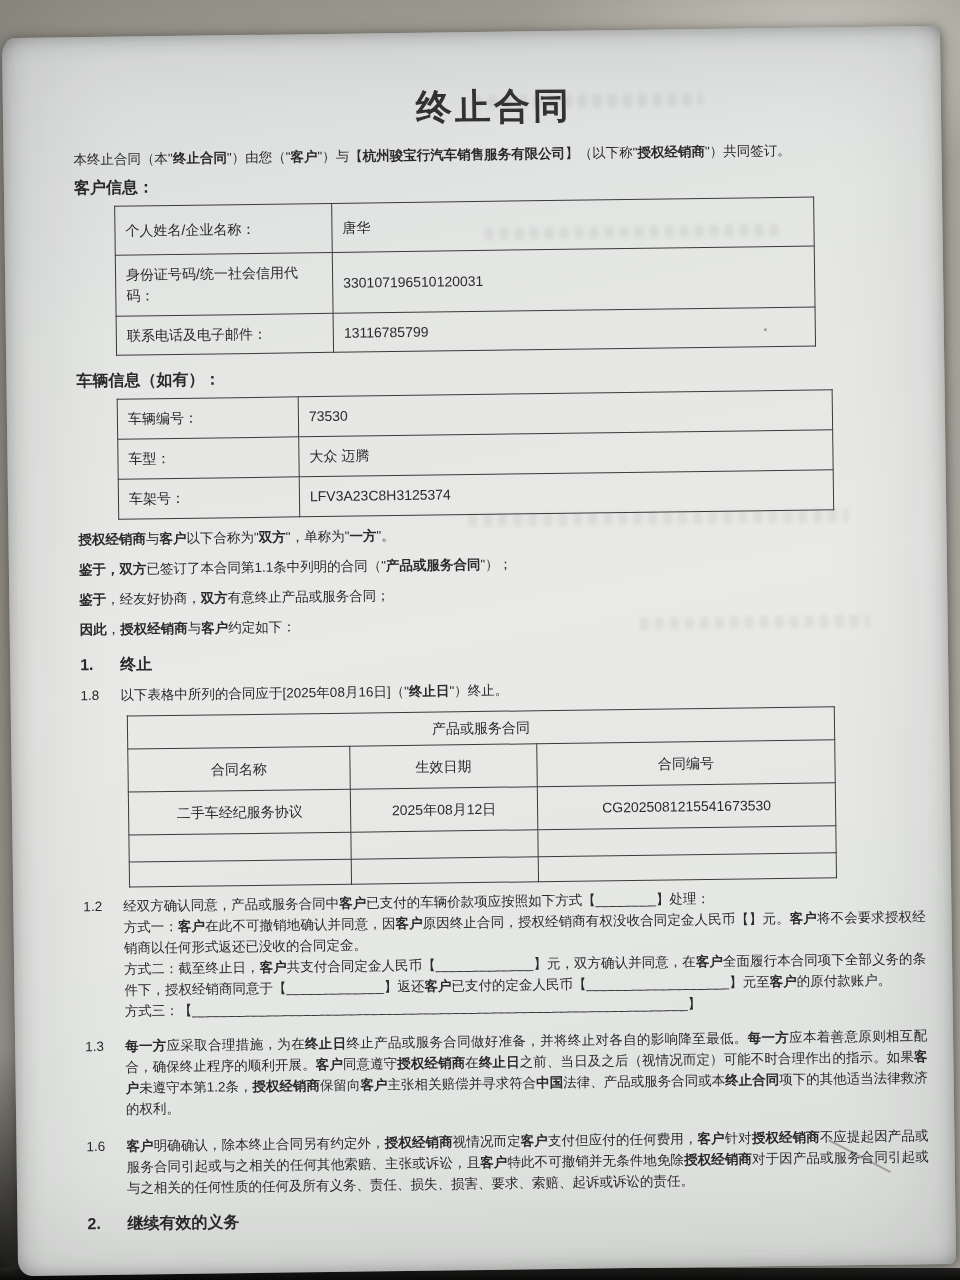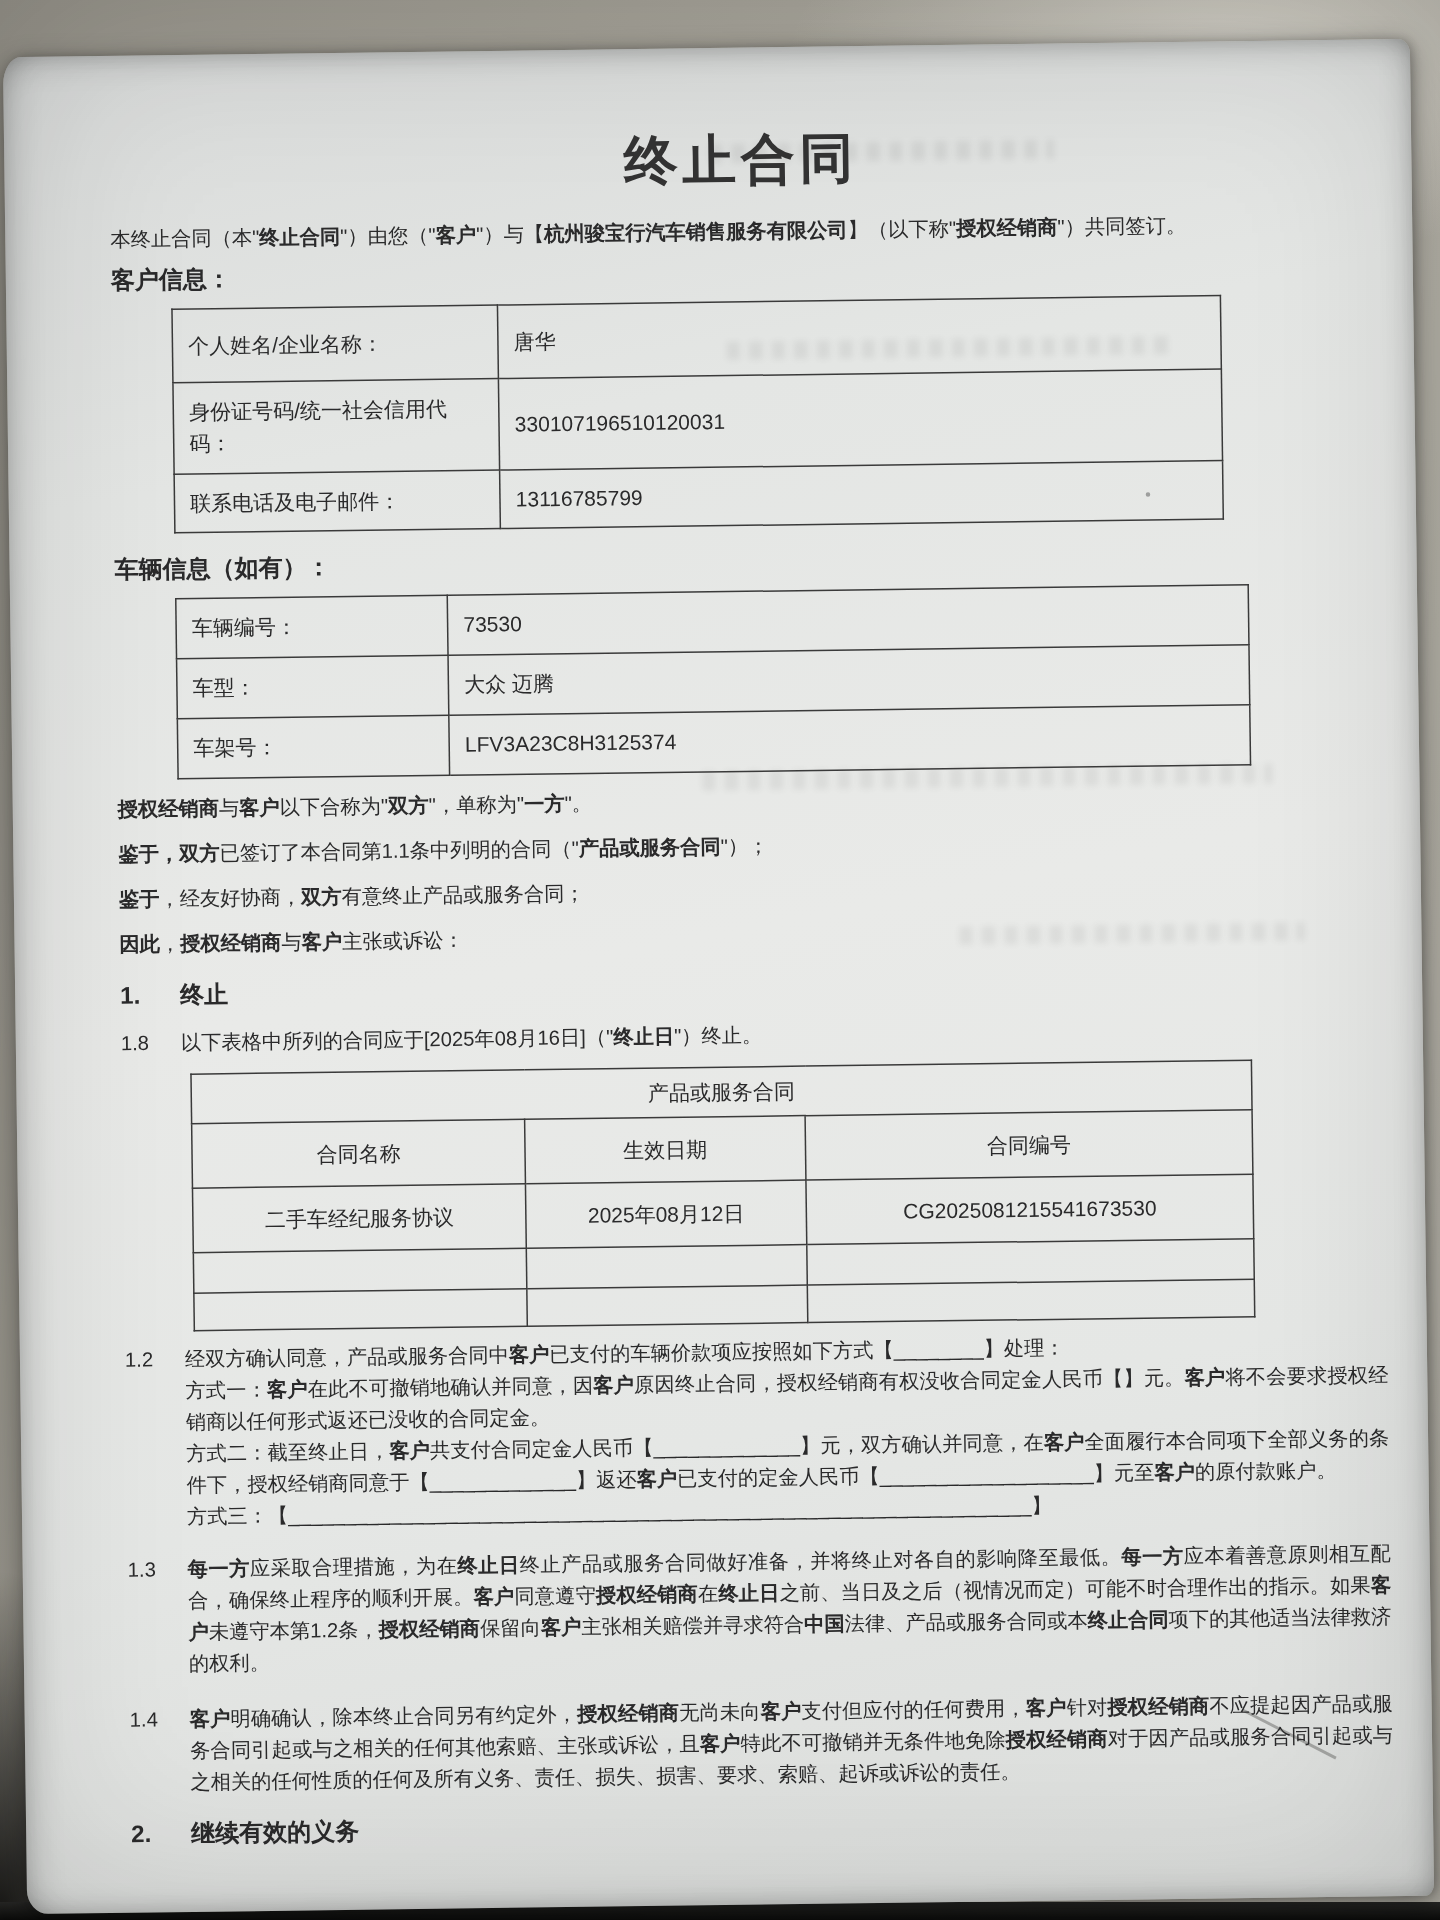--- a/index.html
+++ b/index.html
@@ -122,21 +122,21 @@
         <tr>
           <td class="lbl">车架号：</td>
           <td class="val">LFV3A23C8H3125374</td>
         </tr>
       </tbody>
         </table>
 
       <p class="para"><b>授权经销商</b><span>与</span><b>客户</b><span>以下合称为"</span><b>双方</b><span>"，单称为"</span><b>一方</b><span>"。</span></p>
       <p class="para"><b>鉴于，双方</b><span>已签订了本合同第1.1条中列明的合同（"</span><b>产品或服务合同</b><span>"）；</span></p>
       <p class="para"><b>鉴于</b><span>，经友好协商，</span><b>双方</b><span>有意终止产品或服务合同；</span></p>
-      <p class="para"><b>因此</b><span>，</span><b>授权经销商</b><span>与</span><b>客户</b><span>主张或诉讼：</span></p>
+      <p class="para"><b>因此</b><span>，</span><b>授权经销商</b><span>与</span><b>客户</b><span>约定如下：</span></p>
 
       <div class="sec">
         <div class="snum">1.</div>
         <div>终止</div>
       </div>
 
       <div class="clause">
         <div class="cnum">1.8</div>
         <div class="ctext"><span>以下表格中所列的合同应于[2025年08月16日]（"</span><b>终止日</b><span>"）终止。</span></div>
       </div>
@@ -183,22 +183,22 @@
           <p><span>方式三：【__________________________________________________________________】</span></p>
         </div>
       </div>
 
       <div class="clause gap1">
         <div class="cnum">1.3</div>
         <div class="ctext"><b>每一方</b><span>应采取合理措施，为在</span><b>终止日</b><span>终止产品或服务合同做好准备，并将终止对各自的影响降至最低。</span><b>每一方</b><span>应本着善意原则相互配合，确保终止程序的顺利开展。</span><b>客户</b><span>同意遵守</span><b>授权经销商</b><span>在</span><b>终止日</b><span>之前、当日及之后（视情况而定）可能不时合理作出的指示。如果</span><b>客户</b><span>未遵守本第1.2条，</span><b>授权经销商</b><span>保留向</span><b>客户</b><span>主张相关赔偿并寻求符合</span><b>中国</b><span>法律、产品或服务合同或本</span><b>终止合同</b><span>项下的其他适当法律救济的权利。</span></div>
       </div>
 
       <div class="clause gap2">
-        <div class="cnum">1.4</div>
-        <div class="ctext"><b>客户</b><span>明确确认，除本终止合同另有约定外，</span><b>授权经销商</b><span>无尚未向</span><b>客户</b><span>支付但应付的任何费用，</span><b>客户</b><span>针对</span><b>授权经销商</b><span>不应提起因产品或服务合同引起或与之相关的任何其他索赔、主张或诉讼，且</span><b>客户</b><span>特此不可撤销并无条件地免除</span><b>授权经销商</b><span>对于因产品或服务合同引起或与之相关的任何性质的任何及所有义务、责任、损失、损害、要求、索赔、起诉或诉讼的责任。</span></div>
+        <div class="cnum">1.6</div>
+        <div class="ctext"><b>客户</b><span>明确确认，除本终止合同另有约定外，</span><b>授权经销商</b><span>视情况而定</span><b>客户</b><span>支付但应付的任何费用，</span><b>客户</b><span>针对</span><b>授权经销商</b><span>不应提起因产品或服务合同引起或与之相关的任何其他索赔、主张或诉讼，且</span><b>客户</b><span>特此不可撤销并无条件地免除</span><b>授权经销商</b><span>对于因产品或服务合同引起或与之相关的任何性质的任何及所有义务、责任、损失、损害、要求、索赔、起诉或诉讼的责任。</span></div>
       </div>
 
       <div class="sec">
         <div class="snum">2.</div>
         <div>继续有效的义务</div>
       </div>
     </div>
   </div>
 
   <div class="vignette"></div>

